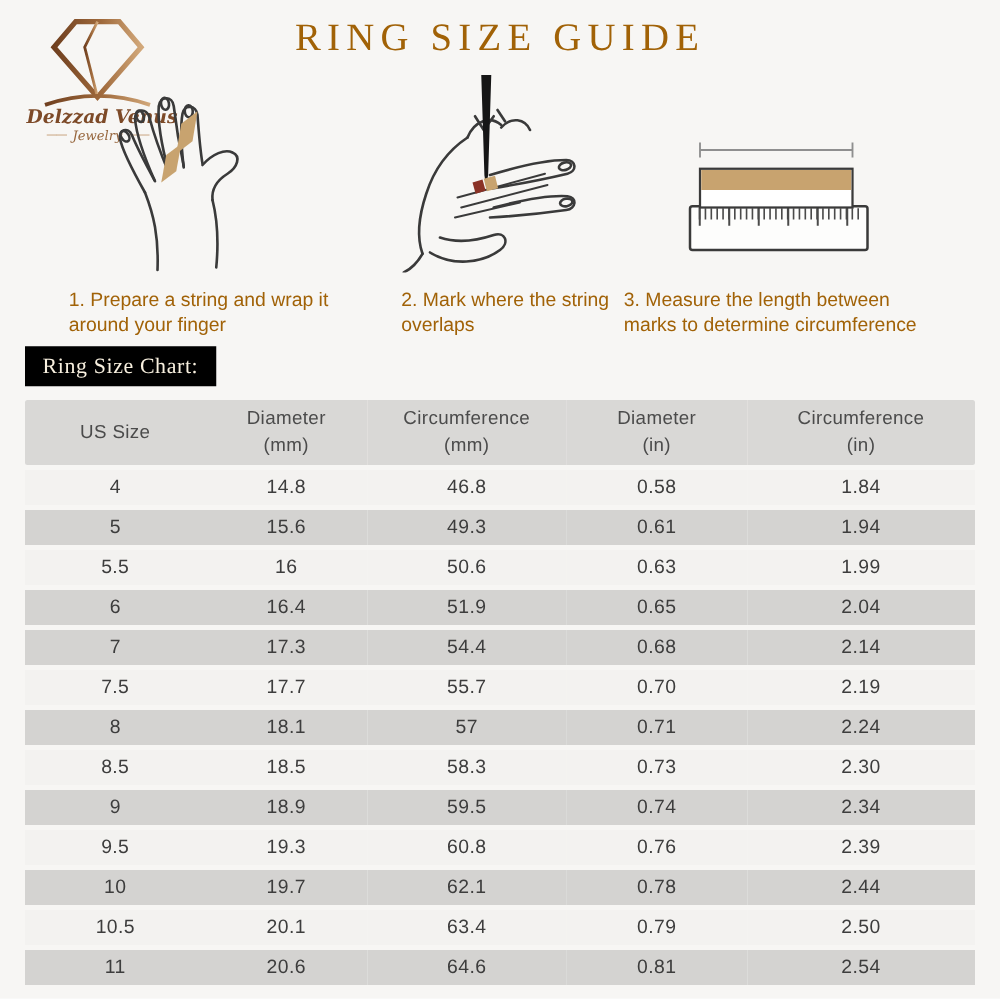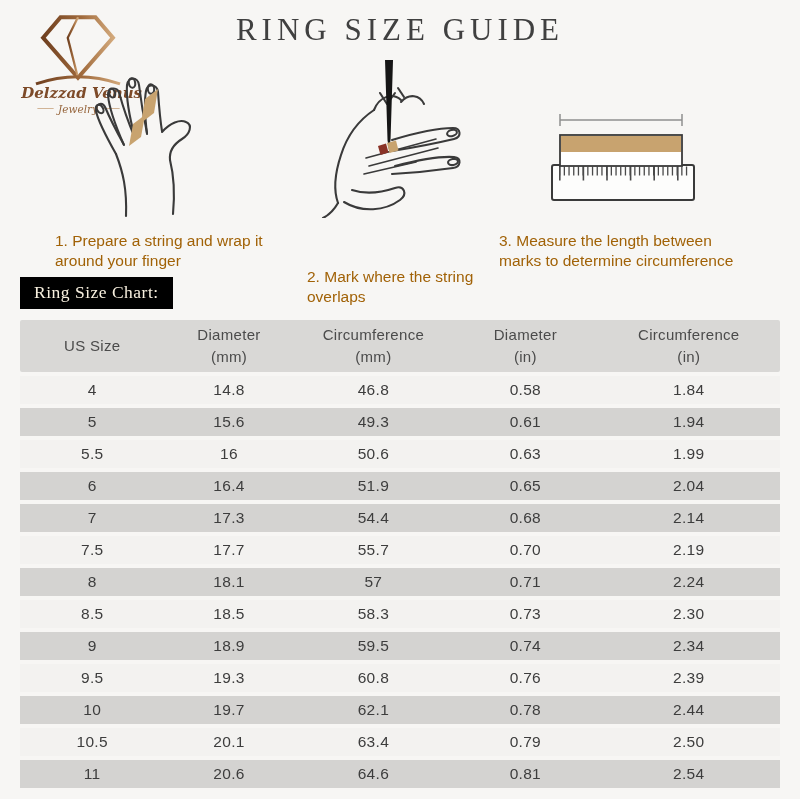--- a/index.html
+++ b/index.html
@@ -11,27 +11,27 @@
   .logo svg{display:block;margin:0 auto;}
   .brand-name{font-family:"DejaVu Serif","Liberation Serif",serif;font-style:italic;font-weight:bold;
     font-size:15px;color:#7d4a28;margin-top:-4px;white-space:nowrap;text-align:right;}
   .brand-sub{font-family:"DejaVu Serif","Liberation Serif",serif;font-style:italic;
     font-size:10.5px;color:#96653c;margin-top:1px;}
   .brand-sub .orn{color:#bb8d5f;letter-spacing:-1px;margin:0 5px;font-style:normal;font-size:9px;vertical-align:2px;}
 
   
   .title{position:absolute;left:0;right:0;top:12px;text-align:center;
     font-family:"Liberation Serif",serif;font-size:31px;letter-spacing:5px;
-    color:#404040;font-weight:normal;margin:0;}
+    color:#a16207;font-weight:normal;margin:0;}
 
   
   .fig{position:absolute;}
   .caption{position:absolute;top:231px;font-size:15.5px;line-height:1.32;color:#a16207;}
   .cap-1{left:55px;width:218px;}
-  .cap-2{left:307px;width:182px;margin-top:36px;}
+  .cap-2{left:321px;width:182px;}
   .cap-3{left:487px;width:240px;margin-left:12px;}
 
   
   .chart-label{position:absolute;left:20px;top:277px;background:#000000;color:#f8f0df;
     font-family:"Liberation Serif",serif;font-size:17.5px;letter-spacing:0.5px;
     padding:5px 14px 6px 14px;}
 
   
   .size-table{position:absolute;left:20px;top:316px;width:760px;
     border-collapse:separate;border-spacing:0 4px;table-layout:fixed;}

